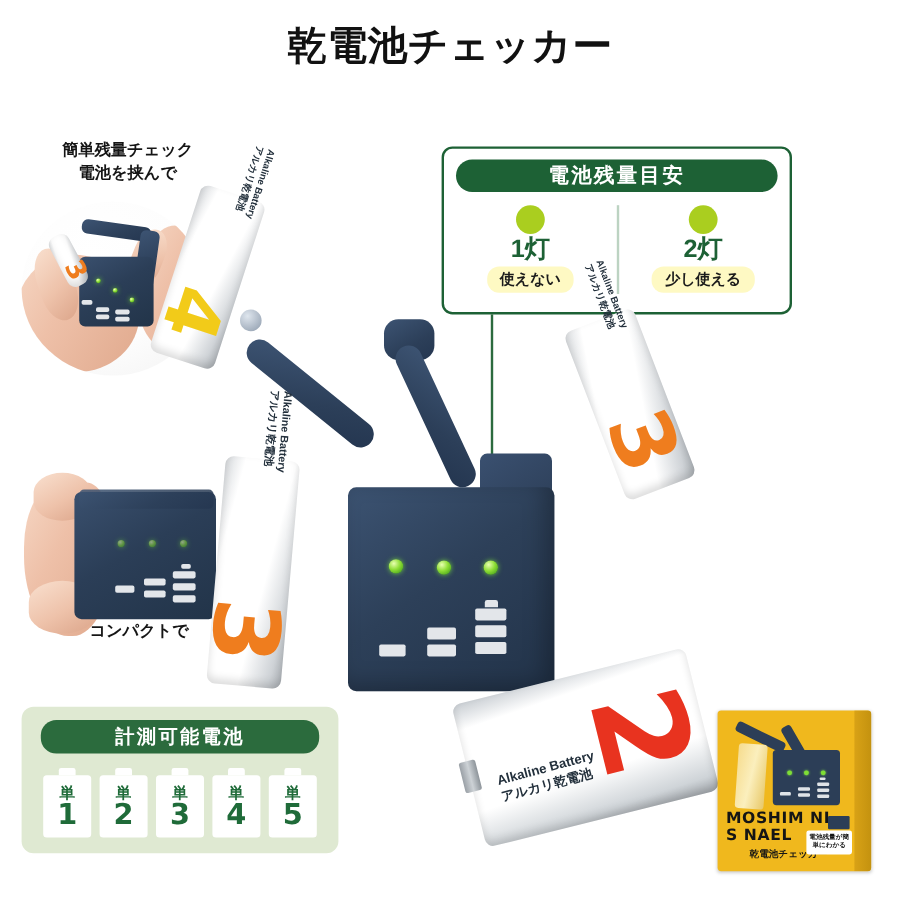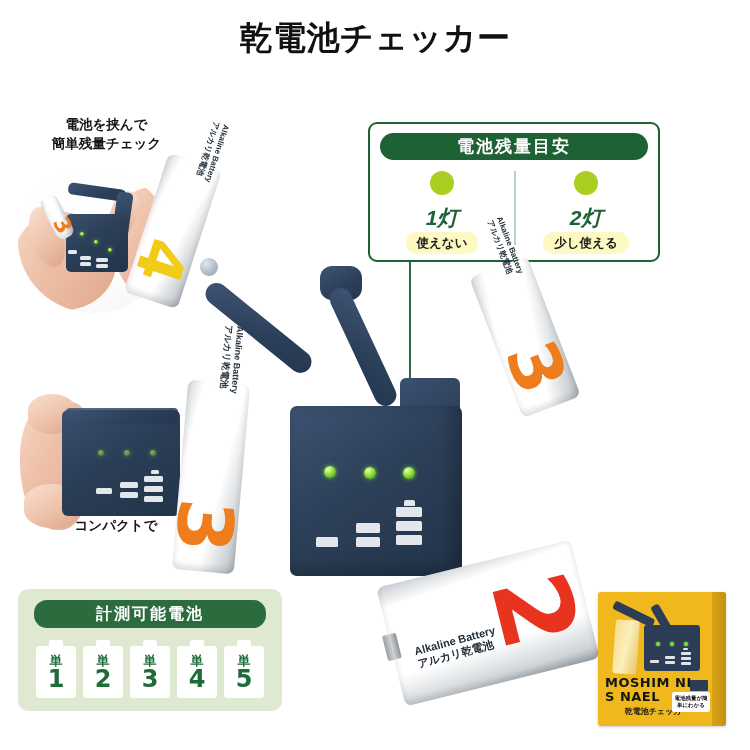--- a/index.html
+++ b/index.html
@@ -86,21 +86,21 @@
     justify-content:flex-start;position:relative;
   }
   #panel-gauge .col + .col::before{
     content:"";position:absolute;left:0;top:4px;bottom:14px;width:1.5px;background:#bcd3c2;
   }
   .lamp-dot{
     width:24px;height:24px;border-radius:50%;
     background:#aace1f;margin-top:4px;
   }
   .lamp-label{
-    font-size:21px;font-weight:bold;color:#1d6135;margin-top:12px;line-height:1;font-style:italic;
+    font-size:21px;font-weight:bold;color:#1d6135;margin-top:2px;line-height:1;
   }
   .lamp-badge{
     margin-top:4px;background:#fef9c3;color:#1b1b1b;
     font-size:12.5px;font-weight:bold;
     border-radius:10px;padding:2.5px 11px;white-space:nowrap;
   }
 
   
   #connector{
     position:absolute;left:409px;top:262px;width:1.6px;height:210px;background:#2c6b3f;
@@ -268,22 +268,22 @@
 </head>
 <body>
 
 <div id="stage">
 
   <div class="title-block">
     <div class="title-line">乾電池チェッカー</div>
   </div>
 
   <div class="callout" id="callout-top">
+    <div>簡単残量チェック</div>
     <div>電池を挟んで</div>
-    <div>簡単残量チェック</div>
   </div>
 
   <div class="photo circle-photo" id="photo-hand-insert">
     <div class="hand" style="left:-6px;top:44px;width:104px;height:98px;"></div>
     <div class="finger" style="left:14px;top:38px;width:30px;height:62px;transform:rotate(-18deg);"></div>
     <div class="hand" style="left:96px;top:20px;width:70px;height:108px;"></div>
     <div class="finger" style="left:92px;top:22px;width:26px;height:50px;transform:rotate(22deg);"></div>
     <div class="device-arm" style="left:50px;top:18px;width:58px;height:12px;transform:rotate(8deg);"></div>
     <div class="device-arm" style="left:96px;top:24px;width:16px;height:54px;transform:rotate(8deg);"></div>
     <div class="device-body" style="left:48px;top:46px;width:62px;height:58px;"></div>

